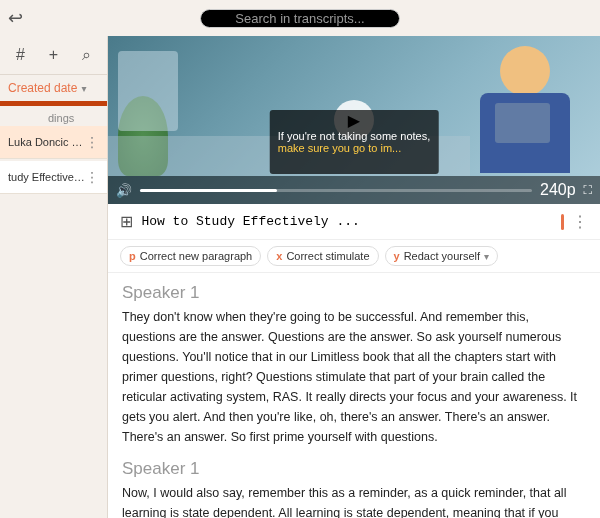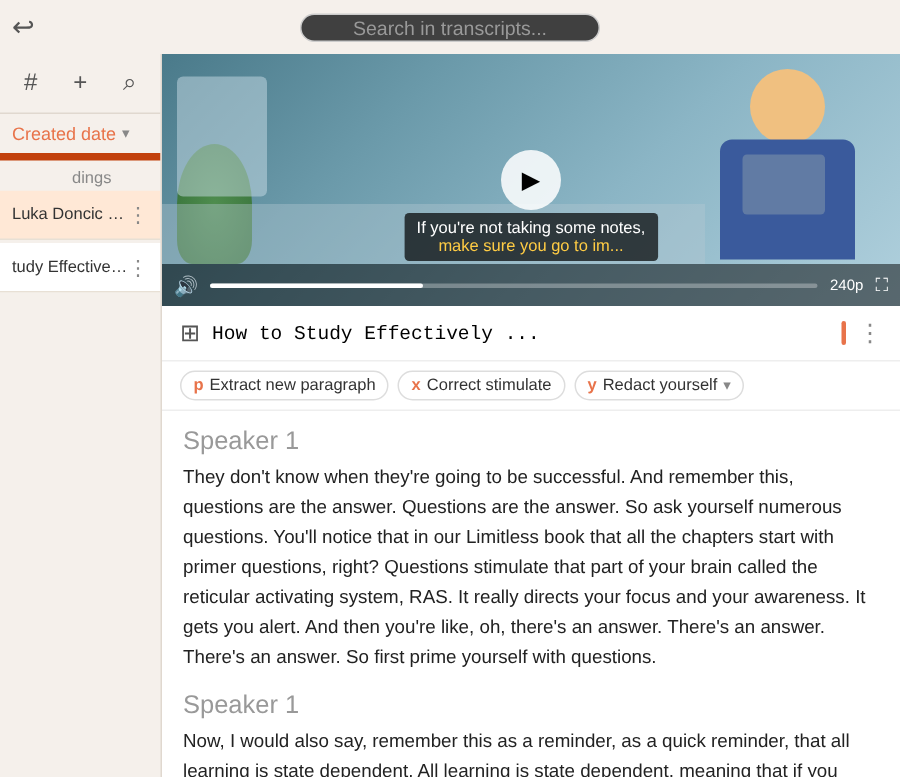--- a/index.html
+++ b/index.html
@@ -29,21 +29,21 @@
       cursor: pointer;
       font-size: 18px;
       color: #555;
     }
     .search-bar {
       border: 1px solid #ccc;
       border-radius: 20px;
       padding: 1px 16px;
       font-size: 13px;
       color: #999;
-      background: #404040;
+      background: #000000;
       width: 200px;
       text-align: center;
       cursor: pointer;
     }
 
     
     .main-layout {
       display: flex;
       flex: 1;
       overflow: hidden;
@@ -163,24 +163,23 @@
       cursor: pointer;
     }
     .video-caption {
       position: absolute;
       bottom: 30px;
       left: 50%;
       transform: translateX(-50%);
       background: rgba(0,0,0,0.7);
       color: white;
       font-size: 11px;
-      padding: 4px 8px;
+      padding: 20px 8px;
       border-radius: 3px;
       white-space: nowrap;
-      text-align: center;
     }
     .video-caption .highlight {
       color: #ffcc44;
       margin-top: 33px;
     }
     .video-controls {
       position: absolute;
       bottom: 0;
       left: 0;
       right: 0;
@@ -203,21 +202,21 @@
       border-radius: 2px;
     }
     .video-progress-fill {
       width: 35%;
       height: 100%;
       background: white;
       border-radius: 2px;
     }
     .video-quality {
       color: white;
-      font-size: 10px;
+      font-size: 16px;
     }
     .video-fullscreen {
       color: white;
       font-size: 12px;
       cursor: pointer;
     }
 
     
     .transcript-section {
       flex: 1;
@@ -392,21 +391,21 @@
       <div class="transcript-header">
         <span class="transcript-icon">⊞</span>
         <span class="transcript-title">How to Study Effectively ...</span>
         <div class="transcript-title-bar"></div>
         <span class="transcript-dots">⋮</span>
       </div>
 
       <div class="action-buttons">
         <button class="action-btn">
           <span class="action-btn-prefix">p</span>
-          <span>Extract new paragraph</span>
+          <span>Correct new paragraph</span>
         </button>
         <button class="action-btn">
           <span class="action-btn-prefix">x</span>
           <span>Correct stimulate</span>
         </button>
         <button class="action-btn">
           <span class="action-btn-prefix">y</span>
           <span>Redact yourself</span>
           <span class="action-btn-icon">▾</span>
         </button>

